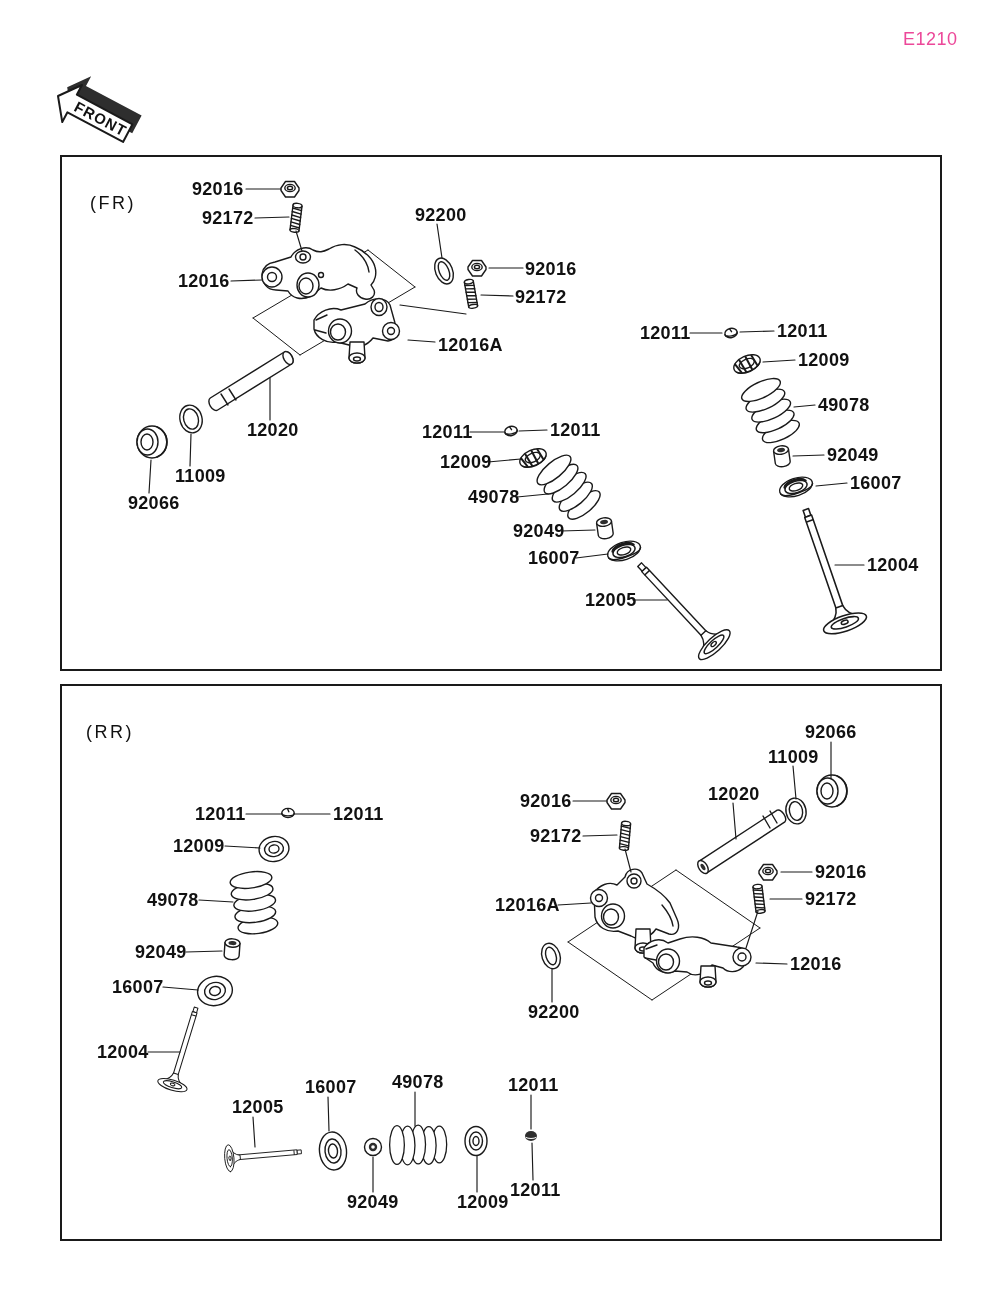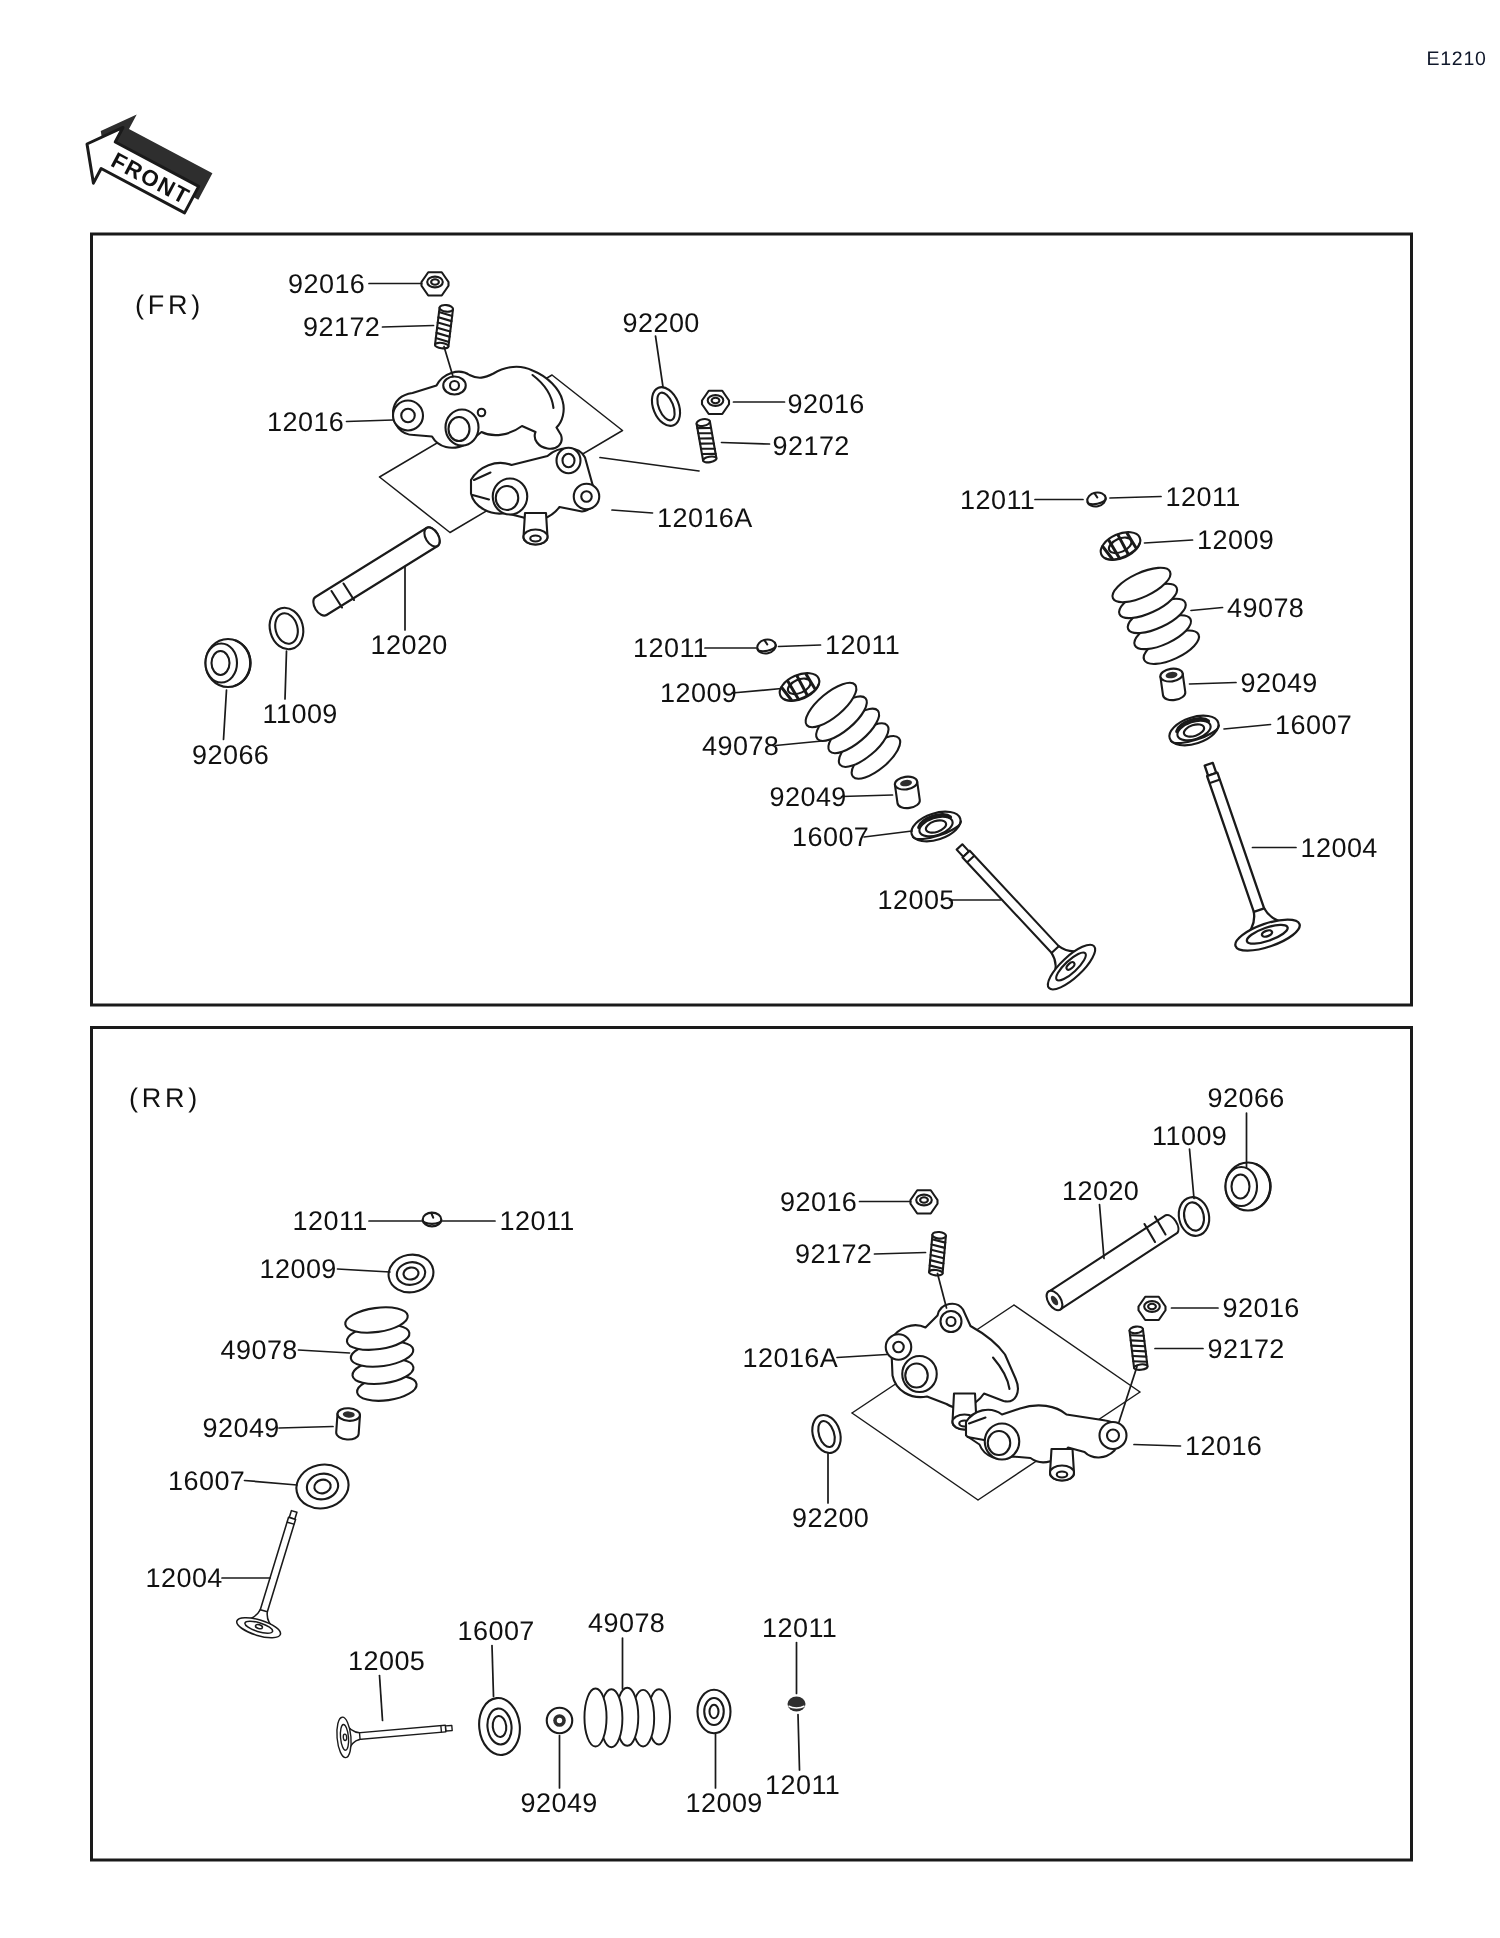--- a/index.html
+++ b/index.html
@@ -14,29 +14,29 @@
   .dk{fill:#2e2e2e;stroke:none;}
   .bx{stroke:#1a1a1a;stroke-width:2;fill:none;}
   .ph{stroke:#1a1a1a;stroke-width:1;fill:none;}
   .ld{stroke:#1a1a1a;stroke-width:1.15;fill:none;}
   .front-text{font-family:"Liberation Sans",sans-serif;font-weight:bold;font-size:15px;
     letter-spacing:1px;fill:#111;stroke:none;}
   
   .labels-layer{position:absolute;left:0;top:0;width:1000px;height:1292px;pointer-events:none;}
   .part-label{
     position:absolute;transform:translateY(-50%);font-size:18px;letter-spacing:.3px;
-    white-space:nowrap;color:#111;line-height:1;
+    white-space:nowrap;color:#111;line-height:1;font-weight:bold;
   }
   .caption{
     position:absolute;transform:translateY(-50%);font-size:18px;letter-spacing:2.5px;
     white-space:nowrap;color:#111;line-height:1;
   }
   .page-code{
-    position:absolute;transform:translateY(-50%);font-size:13px;letter-spacing:.5px;
-    white-space:nowrap;color:#0f172a;line-height:1;margin-left:48px;
+    position:absolute;transform:translateY(-50%);font-size:18px;letter-spacing:.5px;
+    white-space:nowrap;color:#ec4899;line-height:1;
   }
 </style>
 </head>
 <body>
 
 <div id="canvas">
 
   <svg id="diagram" width="1000" height="1292" viewBox="0 0 1000 1292">
     <defs>
       <g id="nut" class="draw">

